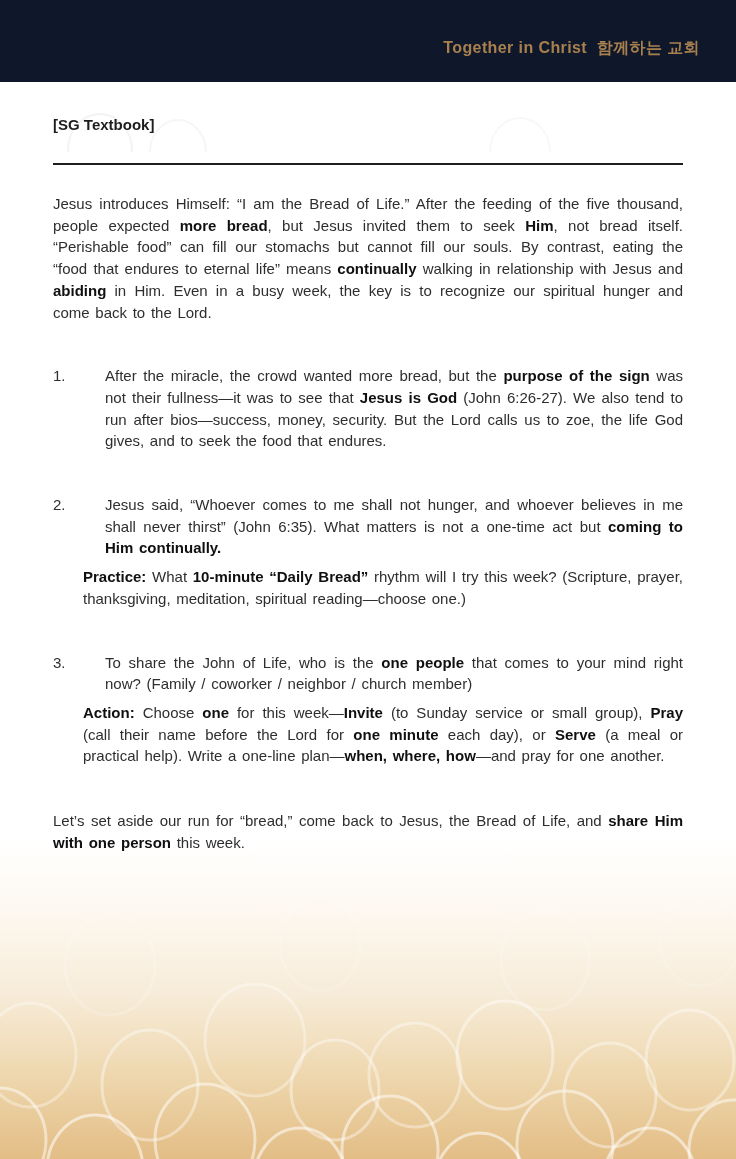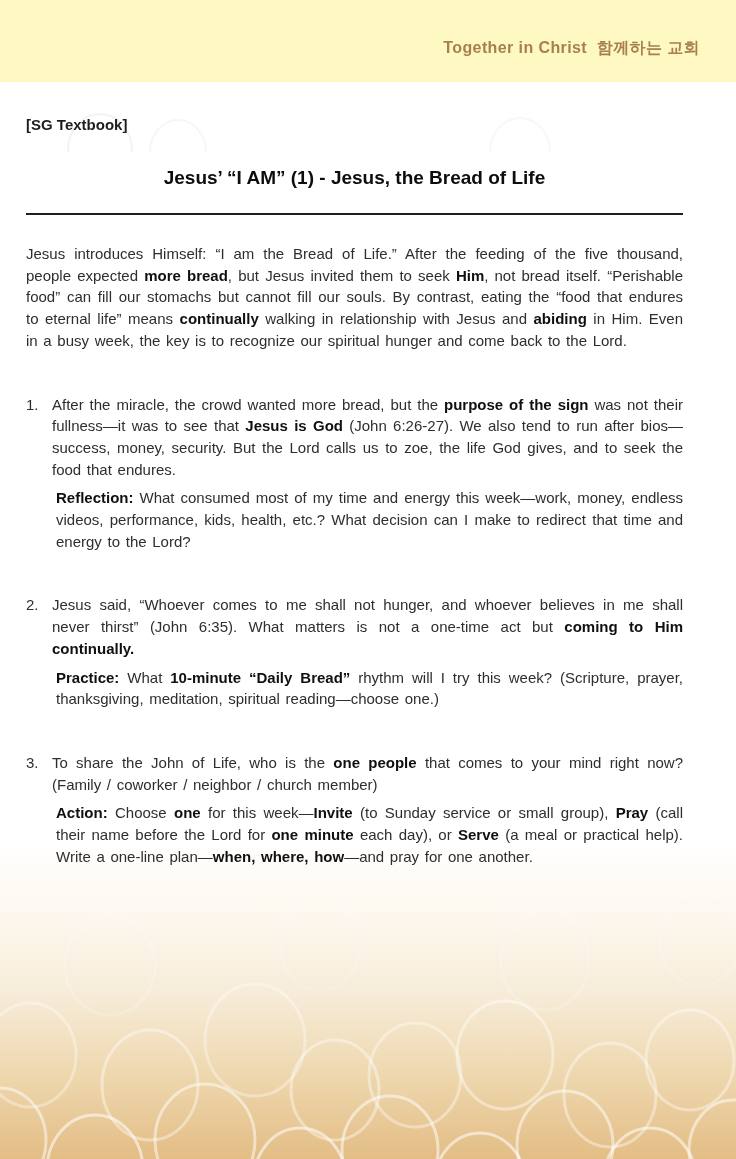--- a/index.html
+++ b/index.html
@@ -1,49 +1,49 @@
 <!DOCTYPE html>
 <html><head>
 <meta charset="utf-8">
 <style>
   html,body{margin:0;padding:0;}
   body{background:#fff;font-family:"Liberation Sans","DejaVu Sans",sans-serif;}
   .page{position:relative;width:736px;height:1159px;background:#ffffff;overflow:hidden;}
 
   
-  .band{position:absolute;top:0;left:0;width:736px;height:82px;background:#fef9c3;z-index:2;}
+  .band{position:absolute;top:0;left:0;width:736px;height:82px;background:#0f172a;z-index:2;}
   .brand{position:absolute;top:38px;right:36px;font-size:16px;font-weight:700;
          color:#a8804e;letter-spacing:.4px;white-space:pre;}
 
   
   .decor-top{position:absolute;top:82px;left:0;z-index:0;pointer-events:none;}
 
   
   .decor-bottom{position:absolute;left:0;top:840px;width:736px;height:319px;z-index:0;
      background:linear-gradient(to bottom,#ffffff 0%,#fdf8f0 22%,#f7ecd9 48%,#eed7ae 74%,#e3bd85 100%);
      pointer-events:none;}
   .decor-bottom svg{display:block;}
 
   
-  .content{position:relative;z-index:1;padding:0 53px 0 26px;}
+  .content{position:relative;z-index:1;padding:0 53px 0 53px;}
   .tag{margin-top:116px;font-size:15px;font-weight:700;color:#1d1d1d;}
   .title{margin:30px 0 0 0;text-align:center;font-size:19px;line-height:30px;
          font-weight:700;color:#0d0d0d;}
   .title span{display:block;}
   .rule{border:none;border-top:2px solid #1f1f1f;margin:20px 0 0 0;}
 
   .para{margin:0;font-size:15px;line-height:21.7px;color:#2e2e2e;
         text-align:justify;word-spacing:1.5px;}
   .para b{color:#101010;}
   .intro{margin-top:28px;}
 
   .item{margin-top:42px;}
   .row{display:flex;}
   .num{flex:0 0 26px;font-size:15px;line-height:21.7px;color:#2e2e2e;}
-  .row .para{flex:1;}
+  .row .para{flex:1;margin-left:26px;}
   .sub{margin-top:7px;margin-left:30px;}
   .closing{margin-top:43px;}
 </style>
 </head>
 <body>
 
 <div class="page">
 
   <header class="band">
     <div class="brand">Together in Christ  함께하는 교회</div>
@@ -81,46 +81,45 @@
         <ellipse cx="733" cy="310" rx="44" ry="50" opacity="0.50"></ellipse>
       </g>
     </svg>
   </div>
 
   <main class="content">
 
     <div class="tag">[SG Textbook]</div>
 
     <h1 class="title">
-      <span>Jesus’ “I AM” (1) - Jesus, the Bread of Life</span>
     </h1>
 
     <hr class="rule">
 
     <p class="para intro"><span>Jesus introduces Himself: “I am the Bread of Life.” After the feeding of the five thousand, people expected </span><b>more bread</b><span>, but Jesus invited them to seek </span><b>Him</b><span>, not bread itself. “Perishable food” can fill our stomachs but cannot fill our souls. By contrast, eating the “food that endures to eternal life” means </span><b>continually</b><span> walking in relationship with Jesus and </span><b>abiding</b><span> in Him. Even in a busy week, the key is to recognize our spiritual hunger and come back to the Lord.</span></p>
 
     <section class="item">
       <div class="row">
         <span class="num">1.</span>
         <p class="para"><span>After the miracle, the crowd wanted more bread, but the </span><b>purpose of the sign</b><span> was not their fullness—it was to see that </span><b>Jesus is God</b><span> (John 6:26-27). We also tend to run after bios—success, money, security. But the Lord calls us to zoe, the life God gives, and to seek the food that endures.</span></p>
       </div>
-      <p class="para sub"><b>Reflection:</b><span> What consumed most of my time and energy this week—work, money, endless videos, performance, kids, health, etc.? What decision can I make to redirect that time and energy to the Lord?</span></p>
     </section>
 
     <section class="item">
       <div class="row">
         <span class="num">2.</span>
         <p class="para"><span>Jesus said, “Whoever comes to me shall not hunger, and whoever believes in me shall never thirst” (John 6:35). What matters is not a one-time act but </span><b>coming to Him continually.</b></p>
       </div>
       <p class="para sub"><b>Practice:</b><span> What </span><b>10-minute “Daily Bread”</b><span> rhythm will I try this week? (Scripture, prayer, thanksgiving, meditation, spiritual reading—choose one.)</span></p>
     </section>
 
     <section class="item">
       <div class="row">
         <span class="num">3.</span>
         <p class="para"><span>To share the John of Life, who is the </span><b>one people</b><span> that comes to your mind right now? (Family / coworker / neighbor / church member)</span></p>
       </div>
       <p class="para sub"><b>Action:</b><span> Choose </span><b>one</b><span> for this week—</span><b>Invite</b><span> (to Sunday service or small group), </span><b>Pray</b><span> (call their name before the Lord for </span><b>one minute</b><span> each day), or </span><b>Serve</b><span> (a meal or practical help). Write a one-line plan—</span><b>when, where, how</b><span>—and pray for one another.</span></p>
     </section>
 
+    <p class="para closing"><span>Let’s set aside our run for “bread,” come back to Jesus, the Bread of Life, and </span><b>share Him with one person</b><span> this week.</span></p>
 
   </main>
 </div>
 
 </body></html>

